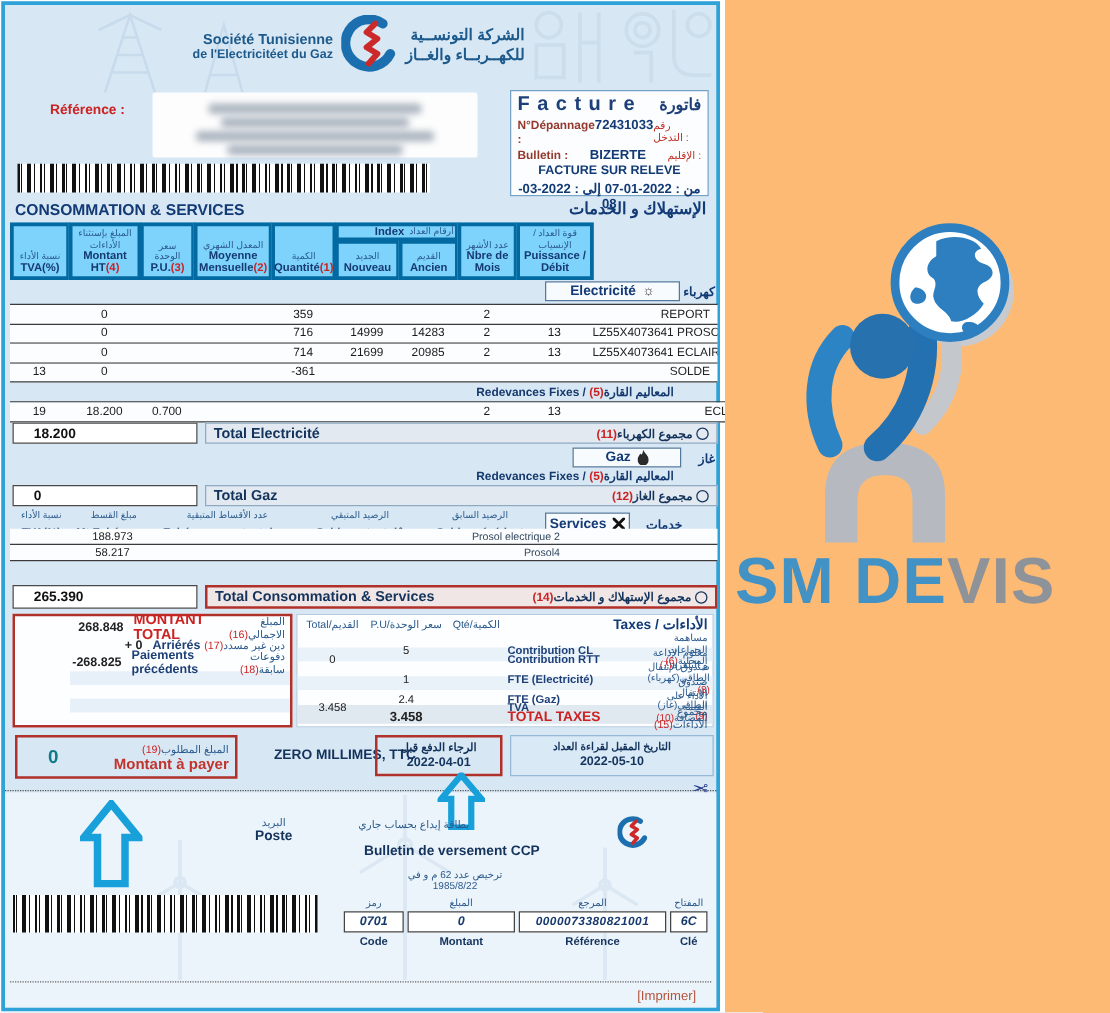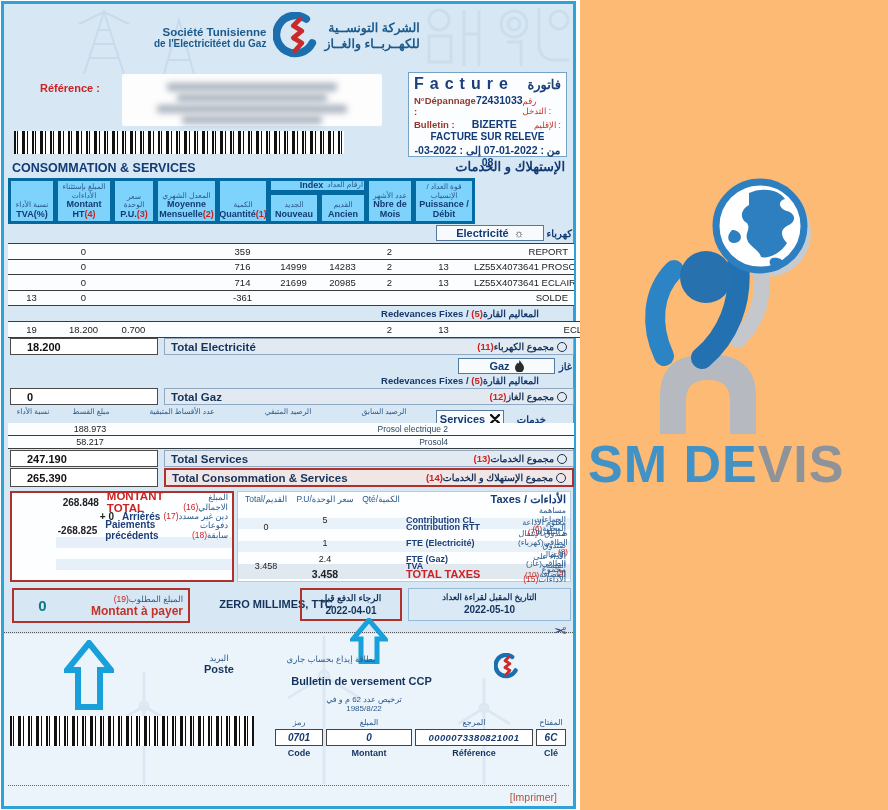--- a/index.html
+++ b/index.html
@@ -314,21 +314,21 @@
     <div class="tlabel">
       <span class="fr">Total Electricité</span>
       <span class="arr">
           <span class="ptr"></span>
           <span><span>مجموع الكهرباء</span><span class="rn">(11)</span></span>
         </span>
     </div>
   </div>
 
   <div class="abs" style="left:4px;top:354px;width:566px;height:16px;">
-    <div class="secbox" style="left:450px;width:97px;height:16px;font-size:11px;">
+    <div class="secbox" style="left:450px;width:87px;height:16px;font-size:11px;">
       <span>Gaz</span>
       <svg width="9" height="12" viewBox="0 0 9 12">
           <path d="M4.5 0 C6 3 9 4.5 9 8 A4.5 4.5 0 0 1 0 8 C0 5.5 1.5 4.5 2.2 2.8 C3 4 4 4.2 4.5 0z" fill="#2b2b2b"></path>
         </svg>
     </div>
     <div class="sec-ar" style="right:2px;top:3px;">غاز</div>
   </div>
   <div class="abs redevline" style="top:371px;">
     <span>Redevances Fixes / </span><span dir="rtl"><span>المعاليم القارة</span><span class="rn">(5)</span></span>
   </div>
@@ -361,30 +361,20 @@
       <div class="svrow">
         <span class="sv-val">188.973</span>
         <span class="sv-lib">Prosol electrique 2</span>
       </div>
       <div class="svrow">
         <span class="sv-val">58.217</span>
         <span class="sv-lib">Prosol4</span>
       </div>
     </div>
 
-  <div class="abs tband" style="top:446px;">
-    <div class="tval">247.190</div>
-    <div class="tlabel">
-      <span class="fr">Total Services</span>
-      <span class="arr">
-          <span class="ptr"></span>
-          <span><span>مجموع الخدمات</span><span class="rn">(13)</span></span>
-        </span>
-    </div>
-  </div>
   <div class="abs tband redband" style="top:464px;height:19px;">
     <div class="tval">265.390</div>
     <div class="tlabel">
       <span class="fr">Total Consommation &amp; Services</span>
       <span class="arr">
           <span class="ptr"></span>
           <span><span>مجموع الإستهلاك و الخدمات</span><span class="rn">(14)</span></span>
         </span>
     </div>
   </div>

